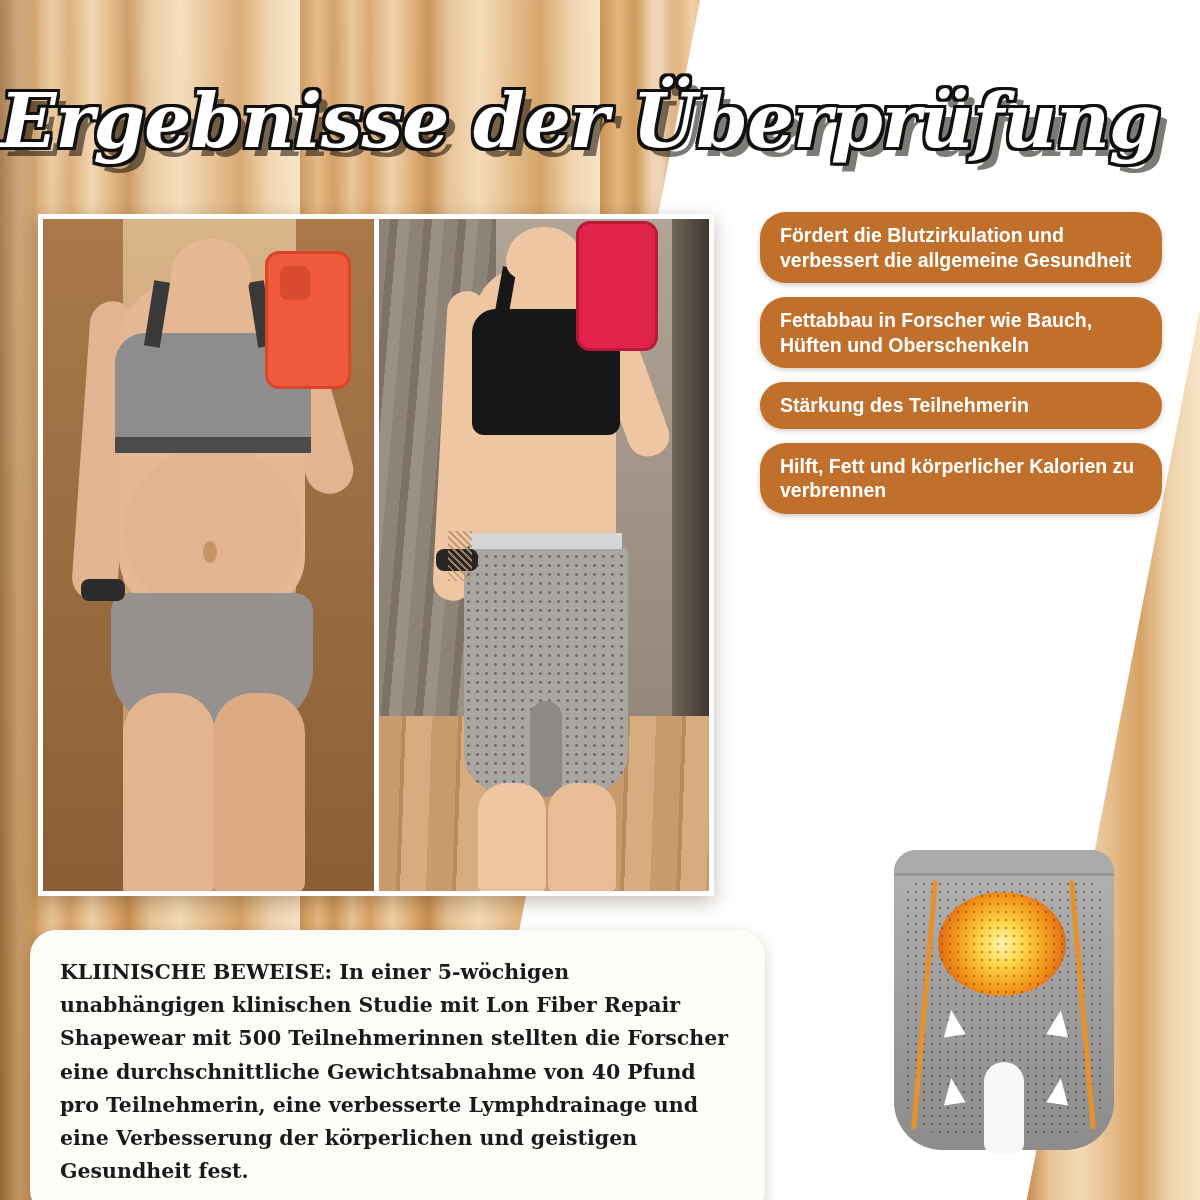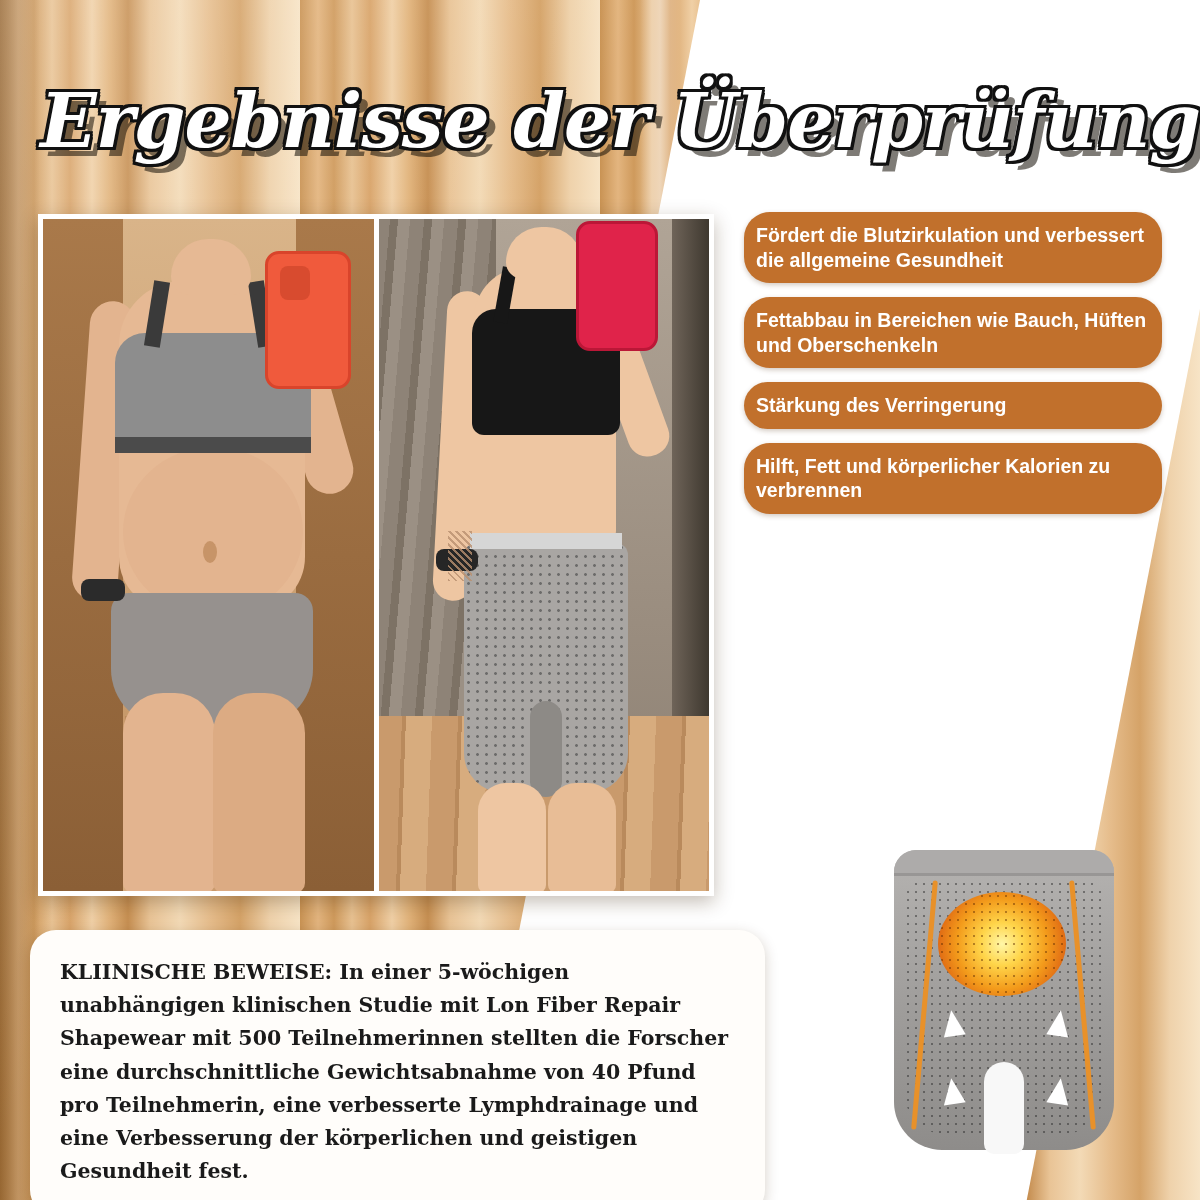--- a/index.html
+++ b/index.html
@@ -58,21 +58,21 @@
     background: linear-gradient(120deg, rgba(255,255,255,0.18) 0%, rgba(255,255,255,0) 35%);
     pointer-events: none;
   }
 
   
   .title {
     position: absolute;
     left: 0;
     top: 78px;
     width: 1200px;
-    text-align: right;
+    text-align: left;
     font-family: "DejaVu Serif", serif;
     font-style: italic;
     font-weight: 700;
     font-size: 74px;
     letter-spacing: -1px;
     color: #ffffff;
     white-space: nowrap;
     text-shadow:
       3px 0 0 #111, -3px 0 0 #111, 0 3px 0 #111, 0 -3px 0 #111,
       3px 3px 0 #111, -3px 3px 0 #111, 3px -3px 0 #111, -3px -3px 0 #111,
@@ -179,26 +179,27 @@
   .benefits {
     position: absolute;
     left: 744px;
     top: 212px;
     width: 418px;
   }
   .pill {
     background: #c1702c;
     color: #ffffff;
     border-radius: 26px;
-    padding: 11px 12px;
+    padding: 11px 20px;
     margin-bottom: 14px;
     font-size: 19.5px;
     font-weight: 700;
     line-height: 1.26;
     box-shadow: 0 2px 5px rgba(80,45,10,0.25);
+    margin-left: 16px;
   }
 
   
   .evidence {
     position: absolute;
     left: 30px;
     top: 930px;
     width: 735px;
     background: #fffdfa;
     border-radius: 26px;
@@ -340,22 +341,22 @@
         <div class="watch"></div>
         <div class="tattoo"></div>
       </div>
     </div>
 
     <div class="seam"></div>
   </div>
 
   <div class="benefits">
     <div class="pill">Fördert die Blutzirkulation und verbessert die allgemeine Gesundheit</div>
-    <div class="pill">Fettabbau in Bereichen wie Bauch, Hüften und Oberschenkeln</div>
-    <div class="pill">Stärkung des Verringerung</div>
+    <div class="pill">Fettabbau in Forscher wie Bauch, Hüften und Oberschenkeln</div>
+    <div class="pill">Stärkung des Teilnehmerin</div>
     <div class="pill">Hilft, Fett und körperlicher Kalorien zu verbrennen</div>
   </div>
 
   <div class="evidence">
     <p>KLIINISCHE BEWEISE: In einer 5-wöchigen unabhängigen klinischen Studie mit Lon Fiber Repair Shapewear mit 500 Teilnehmerinnen stellten die Forscher eine durchschnittliche Gewichtsabnahme von 40 Pfund pro Teilnehmerin, eine verbesserte Lymphdrainage und eine Verbesserung der körperlichen und geistigen Gesundheit fest.</p>
   </div>
 
   <div class="product">
     <div class="prod-body"></div>
     <div class="prod-dots"></div>

